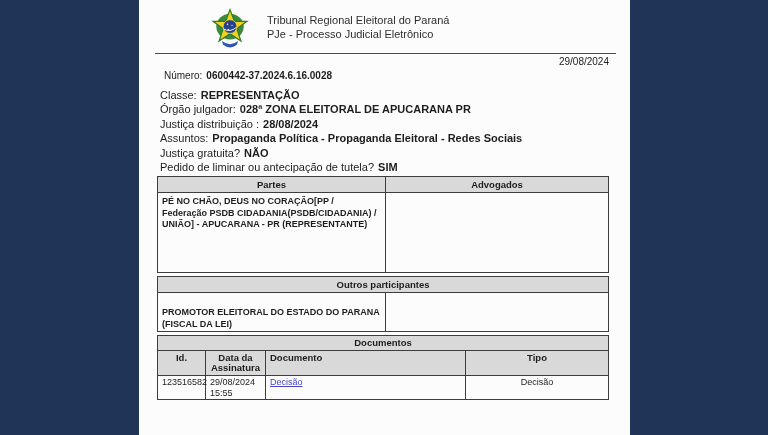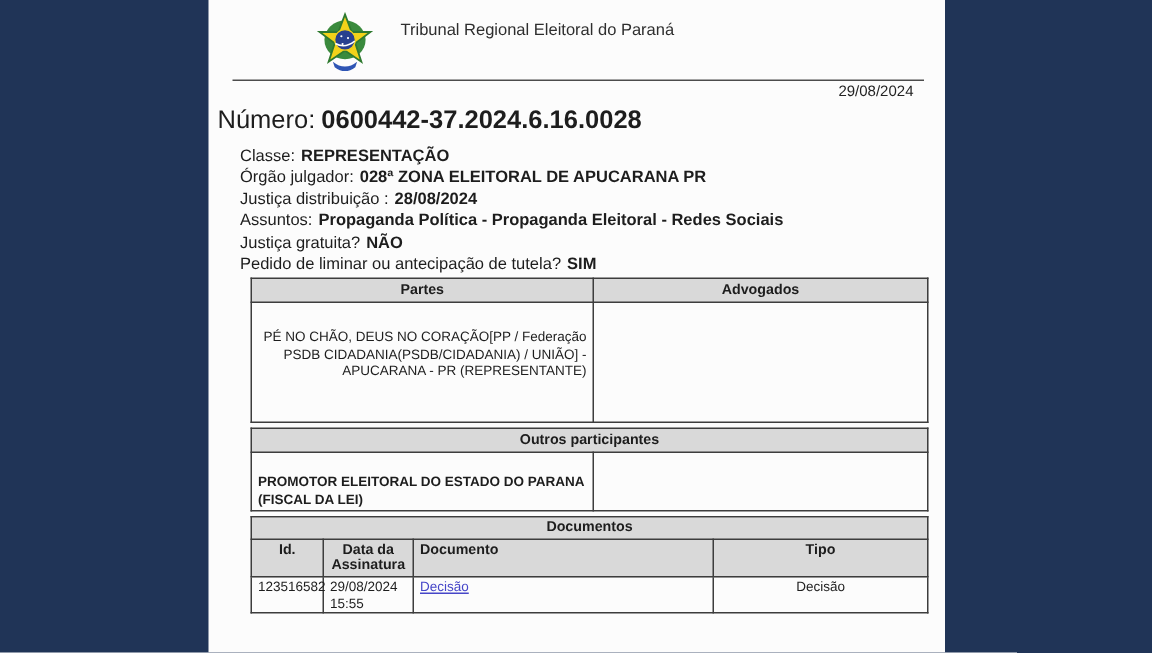--- a/index.html
+++ b/index.html
@@ -6,33 +6,33 @@
   html,body { width:768px; height:435px; font-family:"Liberation Sans", sans-serif; }
   .stage { position:relative; width:768px; height:435px; background:#203457; overflow:hidden; }
   .page { position:absolute; left:139px; top:0; width:491px; height:435px; background:#fcfcfc; color:#1d1d1d; }
 
   .header { display:flex; align-items:flex-start; padding:8px 0 0 19px; height:52px;margin-left:45px; }
   .logo { width:54px; height:42px; flex:0 0 auto; }
   .header-text { margin-left:10px; padding-top:5px; font-size:11px; line-height:14px; color:#2e2e2e; }
   .rule { border-top:1.5px solid #4c4c4c; margin:1px 14px 0 16px; }
   .date-line { text-align:right; font-size:10px; line-height:11px; margin:2px 21px 0 0; color:#222; }
 
-  .numero { margin:3px 0 0 6px; font-size:17px; }
+  .numero { margin:3px 0 0 25px; font-size:10px; }
   .val { margin-left:4px; font-weight:bold; }
 
   .details { margin:7px 0 0 21px; font-size:11px; }
   .details .line { height:14.4px; line-height:14.4px; white-space:nowrap; }
 
-  table { border-collapse:collapse; margin-left:28px; width:451px; table-layout:fixed; }
+  table { border-collapse:collapse; margin-left:18px; width:451px; table-layout:fixed; }
   th, td { border:1px solid #3d3d3d; padding:1px 4px; vertical-align:top; font-size:9px; }
   th { background:#d9d9d9; font-weight:bold; text-align:center; font-size:9.5px; padding:2px 4px; }
 
   .tbl-partes { margin-top:2px; }
   .tbl-partes col.c1 { width:228px; } .tbl-partes col.c2 { width:223px; }
-  .cell-parte { font-weight:normal; line-height:11.5px; padding-top:17px;text-align:right; }
+  .cell-parte { font-weight:bold; line-height:11.5px; padding-top:3px; }
   .row-tall td { height:80px; }
   .row-short td { height:17px; }
 
   .tbl-outros { margin-top:3px; }
   .tbl-outros col.c1 { width:228px; } .tbl-outros col.c2 { width:223px; }
   .tbl-outros td { height:26px; font-weight:bold; line-height:12px; padding-top:13px; }
 
   .tbl-docs { margin-top:3px; }
   .tbl-docs col.c1 { width:48px; } .tbl-docs col.c2 { width:60px; }
   .tbl-docs col.c3 { width:200px; } .tbl-docs col.c4 { width:143px; }
@@ -55,20 +55,21 @@
         <path d="M30 2 L35.5 16.5 L51 16.5 L38.5 25.8 L43.5 41 L30 31.8 L16.5 41 L21.5 25.8 L9 16.5 L24.5 16.5 Z" fill="#f2d21a" stroke="#2f7a30" stroke-width="1.5"></path>
         <circle cx="30" cy="23" r="8.5" fill="#27408f" stroke="#f2d21a" stroke-width="1"></circle>
         <circle cx="27" cy="20" r="0.9" fill="#ffffff"></circle>
         <circle cx="32.5" cy="21.5" r="0.9" fill="#ffffff"></circle>
         <circle cx="28" cy="26.5" r="0.9" fill="#ffffff"></circle>
         <path d="M22 26 Q30 30.5 38 24" stroke="#ffffff" stroke-width="1.2" fill="none"></path>
         <path d="M20 41 Q30 49 40 41 L38.5 45.5 Q30 52 21.5 45.5 Z" fill="#2f55b4"></path>
       </svg>
       <div class="header-text">
         <div>Tribunal Regional Eleitoral do Paraná</div>
+        <div>PJe - Processo Judicial Eletrônico</div>
       </div>
     </div>
 
     <div class="rule"></div>
     <div class="date-line">29/08/2024</div>
 
     <div class="numero">
       <span>Número:</span><span class="val">0600442-37.2024.6.16.0028</span>
     </div>
 

